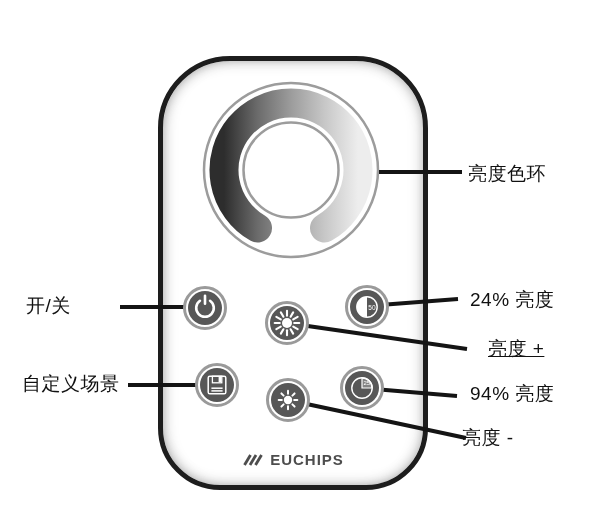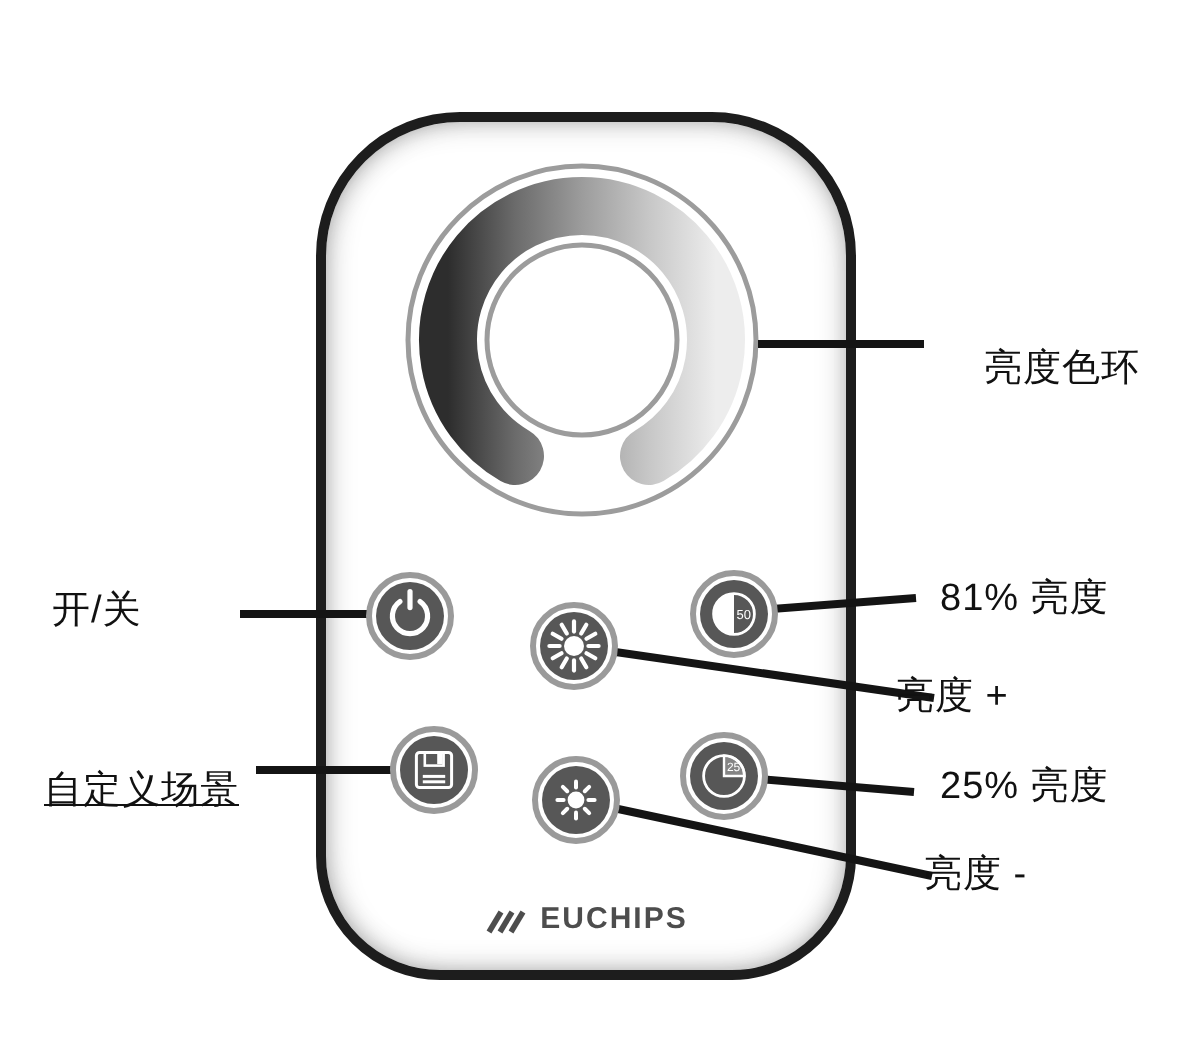--- a/index.html
+++ b/index.html
@@ -29,21 +29,21 @@
     background:#575757;display:flex;align-items:center;justify-content:center;
   }
   .btn svg{display:block;}
   
   .anno{
     position:absolute;z-index:7;font-size:19px;line-height:24px;white-space:nowrap;
     color:#111;letter-spacing:0.5px;
   }
   
   .logo-row{
-    position:absolute;left:158px;top:451px;width:270px;display:flex;align-items:flex-end;
+    position:absolute;left:158px;top:451px;width:270px;display:flex;align-items:center;
     justify-content:center;gap:6px;z-index:6;
   }
   .logo-text{
     font-size:15px;font-weight:bold;color:#4d4d4d;letter-spacing:1px;
   }
 </style>
 </head>
 <body>
 
 <div id="stage">
@@ -162,21 +162,21 @@
     <svg width="22" height="15" viewBox="0 0 22 15">
       <g stroke="#4d4d4d" stroke-width="2.8">
         <line x1="2.5" y1="13" x2="8.5" y2="3"></line>
         <line x1="8" y1="13" x2="14" y2="3"></line>
         <line x1="13.5" y1="13" x2="19.5" y2="3"></line>
       </g>
     </svg>
     <span class="logo-text">EUCHIPS</span>
   </div>
 
-  <div class="anno" style="left:468px;top:173px;margin-left:24px;">亮度色环</div>
+  <div class="anno" style="left:468px;top:162px;">亮度色环</div>
   <div class="anno" style="left:26px;top:294px;">开/关</div>
-  <div class="anno" style="left:22px;top:384px;text-decoration:underline;">自定义场景</div>
-  <div class="anno" style="left:470px;top:288px;">81% 亮度</div>
-  <div class="anno" style="left:448px;top:337px;">亮度 +</div>
-  <div class="anno" style="left:470px;top:382px;">25% 亮度</div>
+  <div class="anno" style="left:22px;top:372px;">自定义场景</div>
+  <div class="anno" style="left:470px;top:288px;">24% 亮度</div>
+  <div class="anno" style="left:488px;top:337px;text-decoration:underline;">亮度 +</div>
+  <div class="anno" style="left:470px;top:382px;">94% 亮度</div>
   <div class="anno" style="left:462px;top:426px;">亮度 -</div>
 
 </div>
 
 </body></html>

